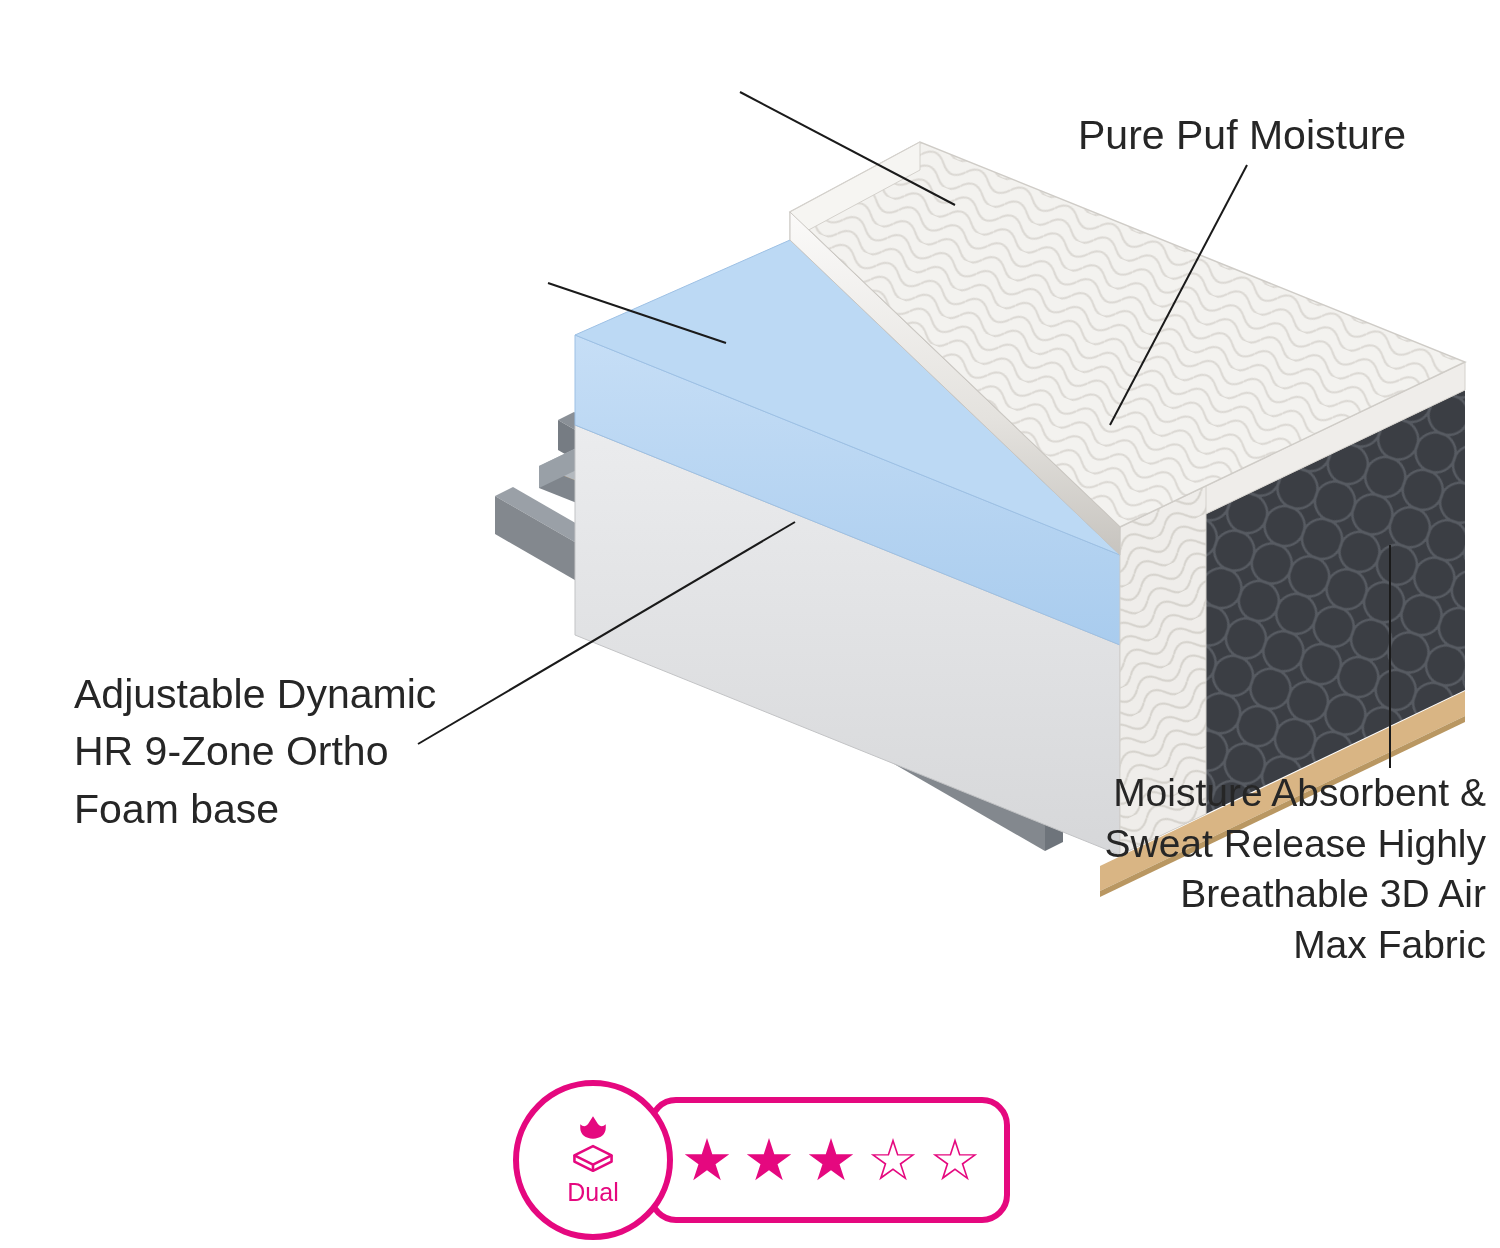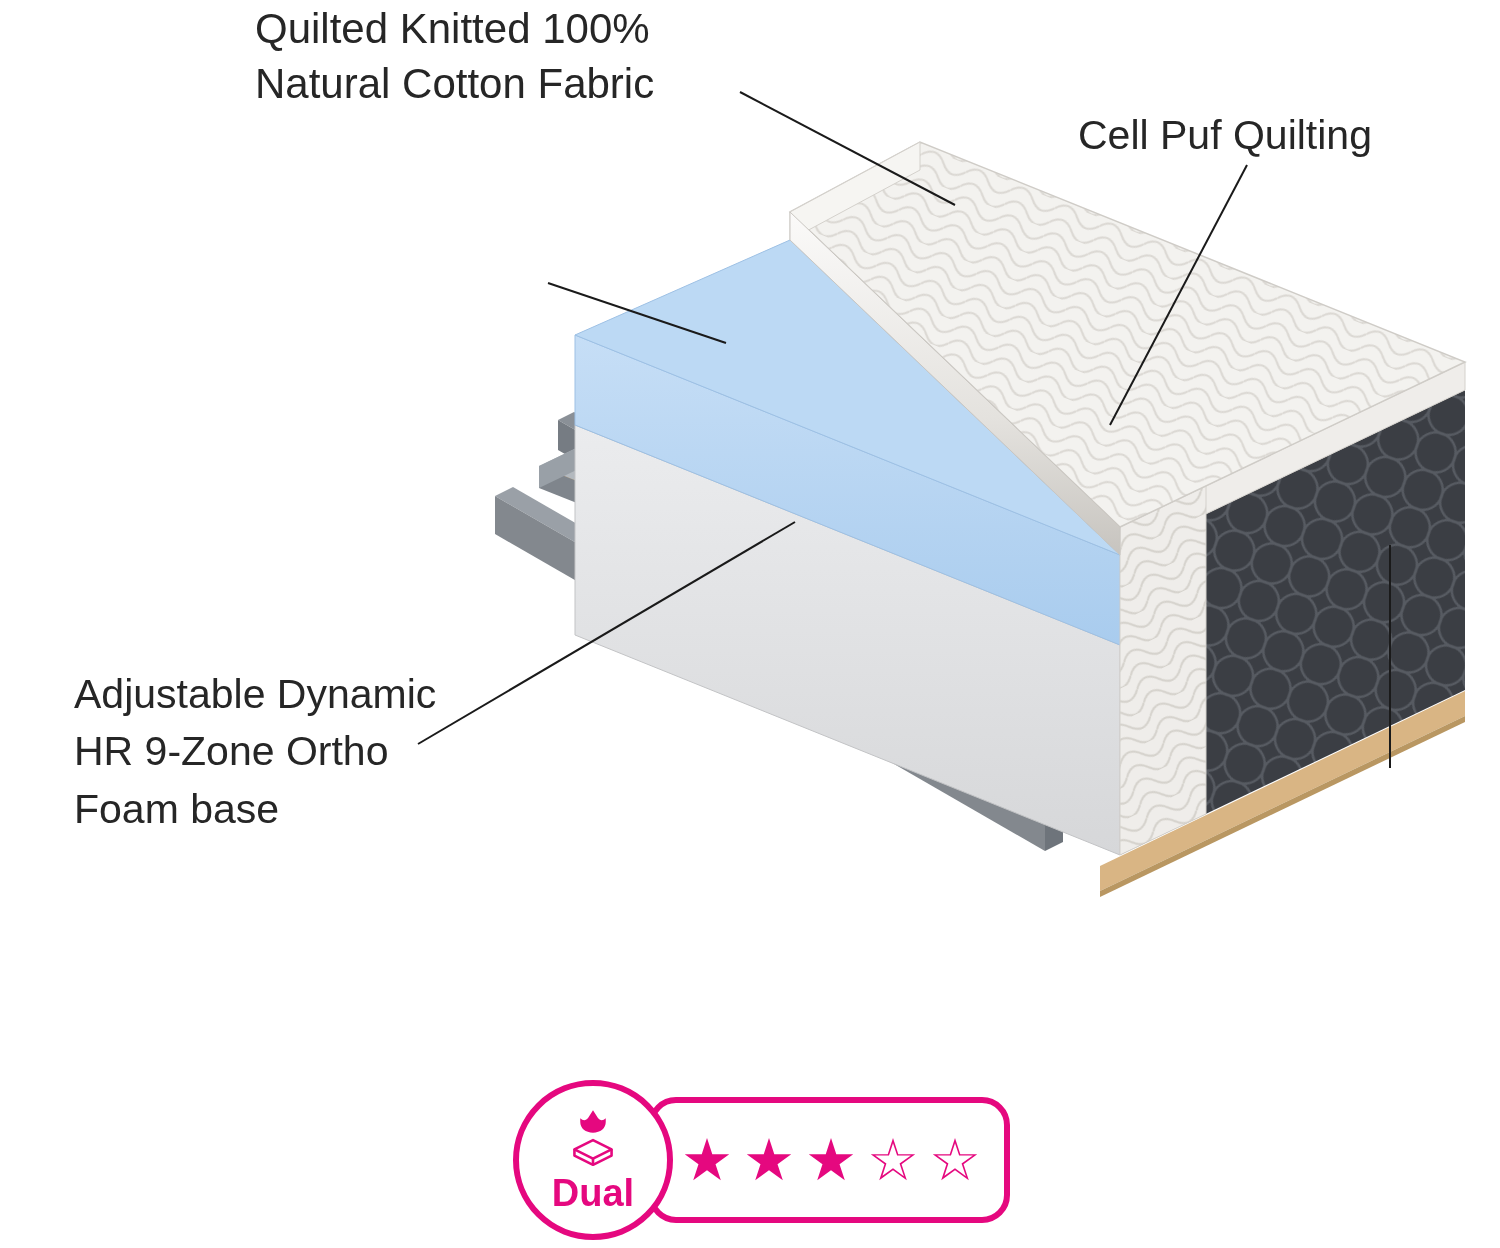--- a/index.html
+++ b/index.html
@@ -25,21 +25,21 @@
     box-sizing:border-box;display:flex;flex-direction:column;align-items:center;
     justify-content:center;gap:3px;
   }
   .badge-pill{
     position:absolute;left:648px;top:1097px;width:362px;height:126px;
     border:6px solid var(--magenta);border-radius:28px;background:#fff;z-index:2;
     box-sizing:border-box;display:flex;align-items:center;justify-content:center;
   }
   .stars{color:var(--magenta);font-size:58px;letter-spacing:10px;line-height:1;
     padding-left:14px;white-space:nowrap;}
-  .dual-text{color:var(--magenta);font-size:38px;font-weight:bold;line-height:1;}
+  .dual-text{color:var(--magenta);font-size:25px;font-weight:normal;line-height:1;}
 </style>
 </head>
 <body>
 
 <div id="stage">
 
   <svg id="scene" width="1500" height="1248" viewBox="0 0 1500 1248">
     <defs>
       <pattern id="quiltTop" width="48" height="30" patternUnits="userSpaceOnUse" patternTransform="rotate(22)">
         <rect width="48" height="30" fill="#f3f2ef"></rect>
@@ -139,26 +139,28 @@
 
     <g stroke="#1a1a1a" stroke-width="2">
       <line x1="740" y1="92" x2="955" y2="205"></line>
       <line x1="1247" y1="165" x2="1110" y2="425"></line>
       <line x1="548" y1="283" x2="726" y2="343"></line>
       <line x1="418" y1="744" x2="795" y2="522"></line>
       <line x1="1390" y1="768" x2="1390" y2="545"></line>
     </g>
   </svg>
 
-  <div class="label lbl-quilted">Quilted Knitted 100%
-Natural Cotton Fabric</div>
-  <div class="label lbl-purepuf">Cell Puf Quilting</div>
+  <div class="label lbl-purepuf">Pure Puf Moisture</div>
   <div class="label lbl-base">Adjustable Dynamic
 HR 9-Zone Ortho
 Foam base</div>
+  <div class="label lbl-airmax">Moisture Absorbent &amp;
+Sweat Release Highly
+Breathable 3D Air
+Max Fabric</div>
 
   <div class="badge-pill">
     <span class="stars"><span>★★★</span><span>☆☆</span></span>
   </div>
 
   <div class="badge-circle">
     <svg width="34" height="26" viewBox="0 0 32 24">
       <path d="M16 1 L11.5 8 C9.5 11 6.5 11 4 8.5 L4 12 C4 18 9 22 16 22 C23 22 28 18 28 12 L28 8.5 C25.5 11 22.5 11 20.5 8 Z" fill="#e5087f"></path>
     </svg>
     <svg width="46" height="33" viewBox="0 0 44 32">

